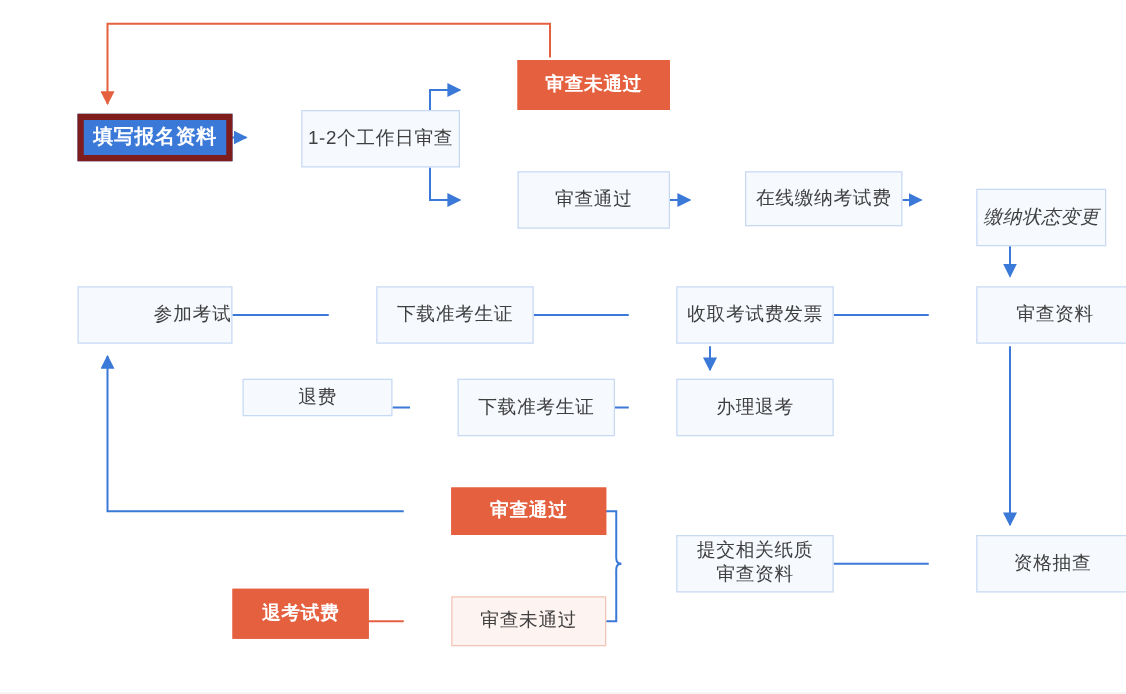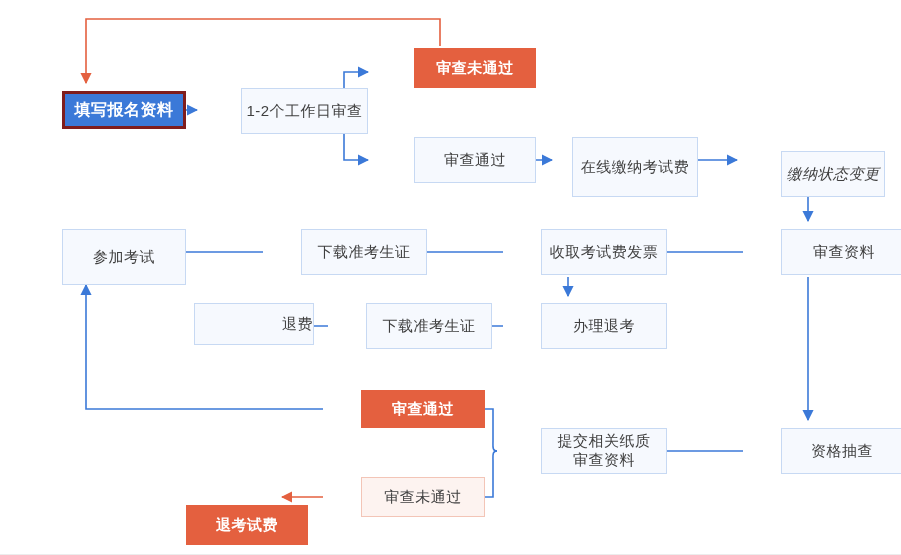--- a/index.html
+++ b/index.html
@@ -44,21 +44,21 @@
   .node.plain {
     background: #f6f9fe;
     border: 1px solid #c7d9f3;
     color: #3f3f3f;
     font-size: 15px;
     font-weight: 400;
   }
   
   .node.blue {
     background: #3b79d8;
-    border: 3px solid #7f1d1d;
+    border: 5px solid #7f1d1d;
     color: #ffffff;
     font-size: 16px;
     font-weight: 700;
   }
   
   .node.orange {
     background: #e4603f;
     border: 1px solid #e4603f;
     color: #ffffff;
     font-size: 15px;
@@ -148,71 +148,71 @@
   </div>
 
   <div class="node orange" style="left:378px; top:48px; width:122px; height:40px;">
     <span class="node-label">审查未通过</span>
   </div>
 
   <div class="node plain" style="left:378px; top:137px; width:122px; height:46px;">
     <span class="node-label">审查通过</span>
   </div>
 
-  <div class="node plain" style="left:536px; top:137px; width:126px; height:60px;">
+  <div class="node plain" style="left:560px; top:137px; width:126px; height:44px;">
     <span class="node-label">在线缴纳考试费</span>
   </div>
 
   <div class="node plain" style="left:745px; top:151px; width:104px; height:46px;font-style:italic;">
     <span class="node-label">缴纳状态变更</span>
   </div>
 
   <div class="node plain" style="left:745px; top:229px; width:126px; height:46px;">
     <span class="node-label">审查资料</span>
   </div>
 
   <div class="node plain" style="left:505px; top:229px; width:126px; height:46px;">
     <span class="node-label">收取考试费发票</span>
   </div>
 
   <div class="node plain" style="left:265px; top:229px; width:126px; height:46px;">
     <span class="node-label">下载准考生证</span>
   </div>
 
-  <div class="node plain" style="left:26px; top:229px; width:124px; height:56px;">
+  <div class="node plain" style="left:26px; top:229px; width:124px; height:46px;justify-content:flex-end;">
     <span class="node-label">参加考试</span>
   </div>
 
   <div class="node plain" style="left:505px; top:303px; width:126px; height:46px;">
     <span class="node-label">办理退考</span>
   </div>
 
   <div class="node plain" style="left:330px; top:303px; width:126px; height:46px;">
     <span class="node-label">下载准考生证</span>
   </div>
 
-  <div class="node plain" style="left:158px; top:303px; width:120px; height:42px;justify-content:flex-end;">
+  <div class="node plain" style="left:158px; top:303px; width:120px; height:30px;">
     <span class="node-label">退费</span>
   </div>
 
   <div class="node plain" style="left:745px; top:428px; width:122px; height:46px;">
     <span class="node-label">资格抽查</span>
   </div>
 
   <div class="node plain" style="left:505px; top:428px; width:126px; height:46px;">
     <span class="node-label">提交相关纸质
 审查资料</span>
   </div>
 
   <div class="node orange" style="left:325px; top:390px; width:124px; height:38px;">
     <span class="node-label">审查通过</span>
   </div>
 
   <div class="node orange-light" style="left:325px; top:477px; width:124px; height:40px;">
     <span class="node-label">审查未通过</span>
   </div>
 
-  <div class="node orange" style="left:150px; top:505px; width:122px; height:40px;">
+  <div class="node orange" style="left:150px; top:471px; width:109px; height:40px;">
     <span class="node-label">退考试费</span>
   </div>
 
   <div class="footer-rule"></div>
 </div>
 
 </body></html>

